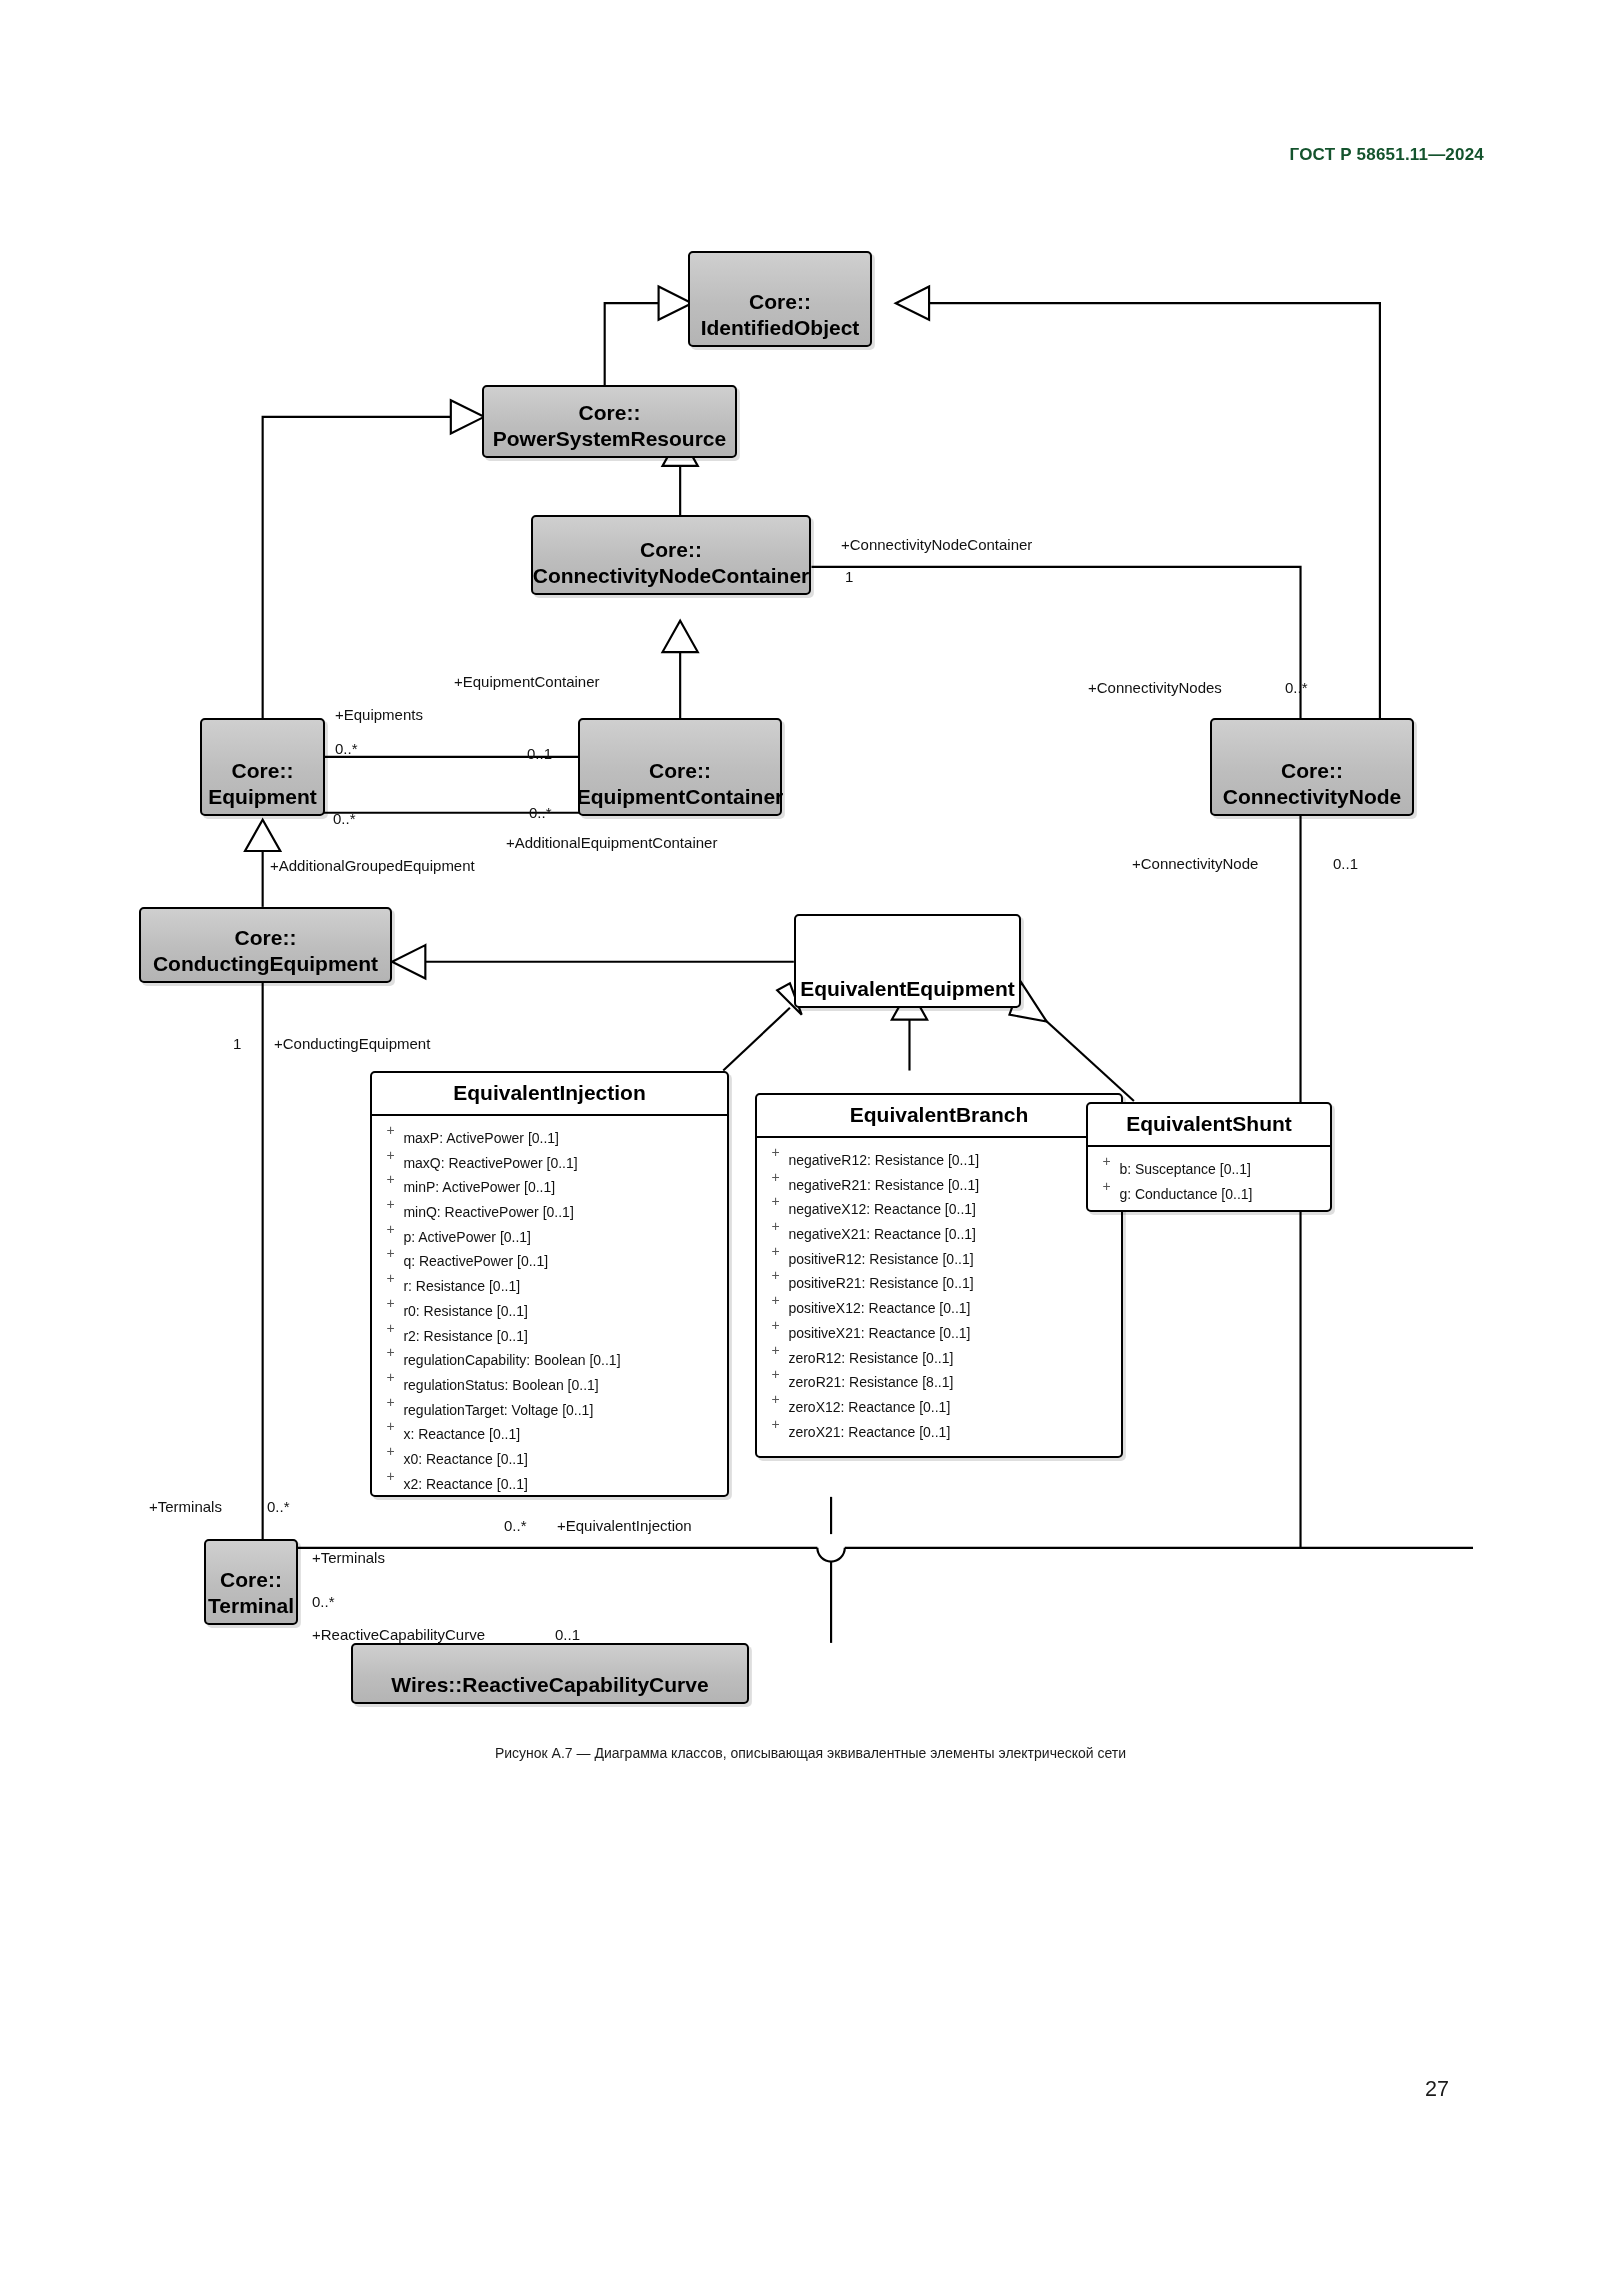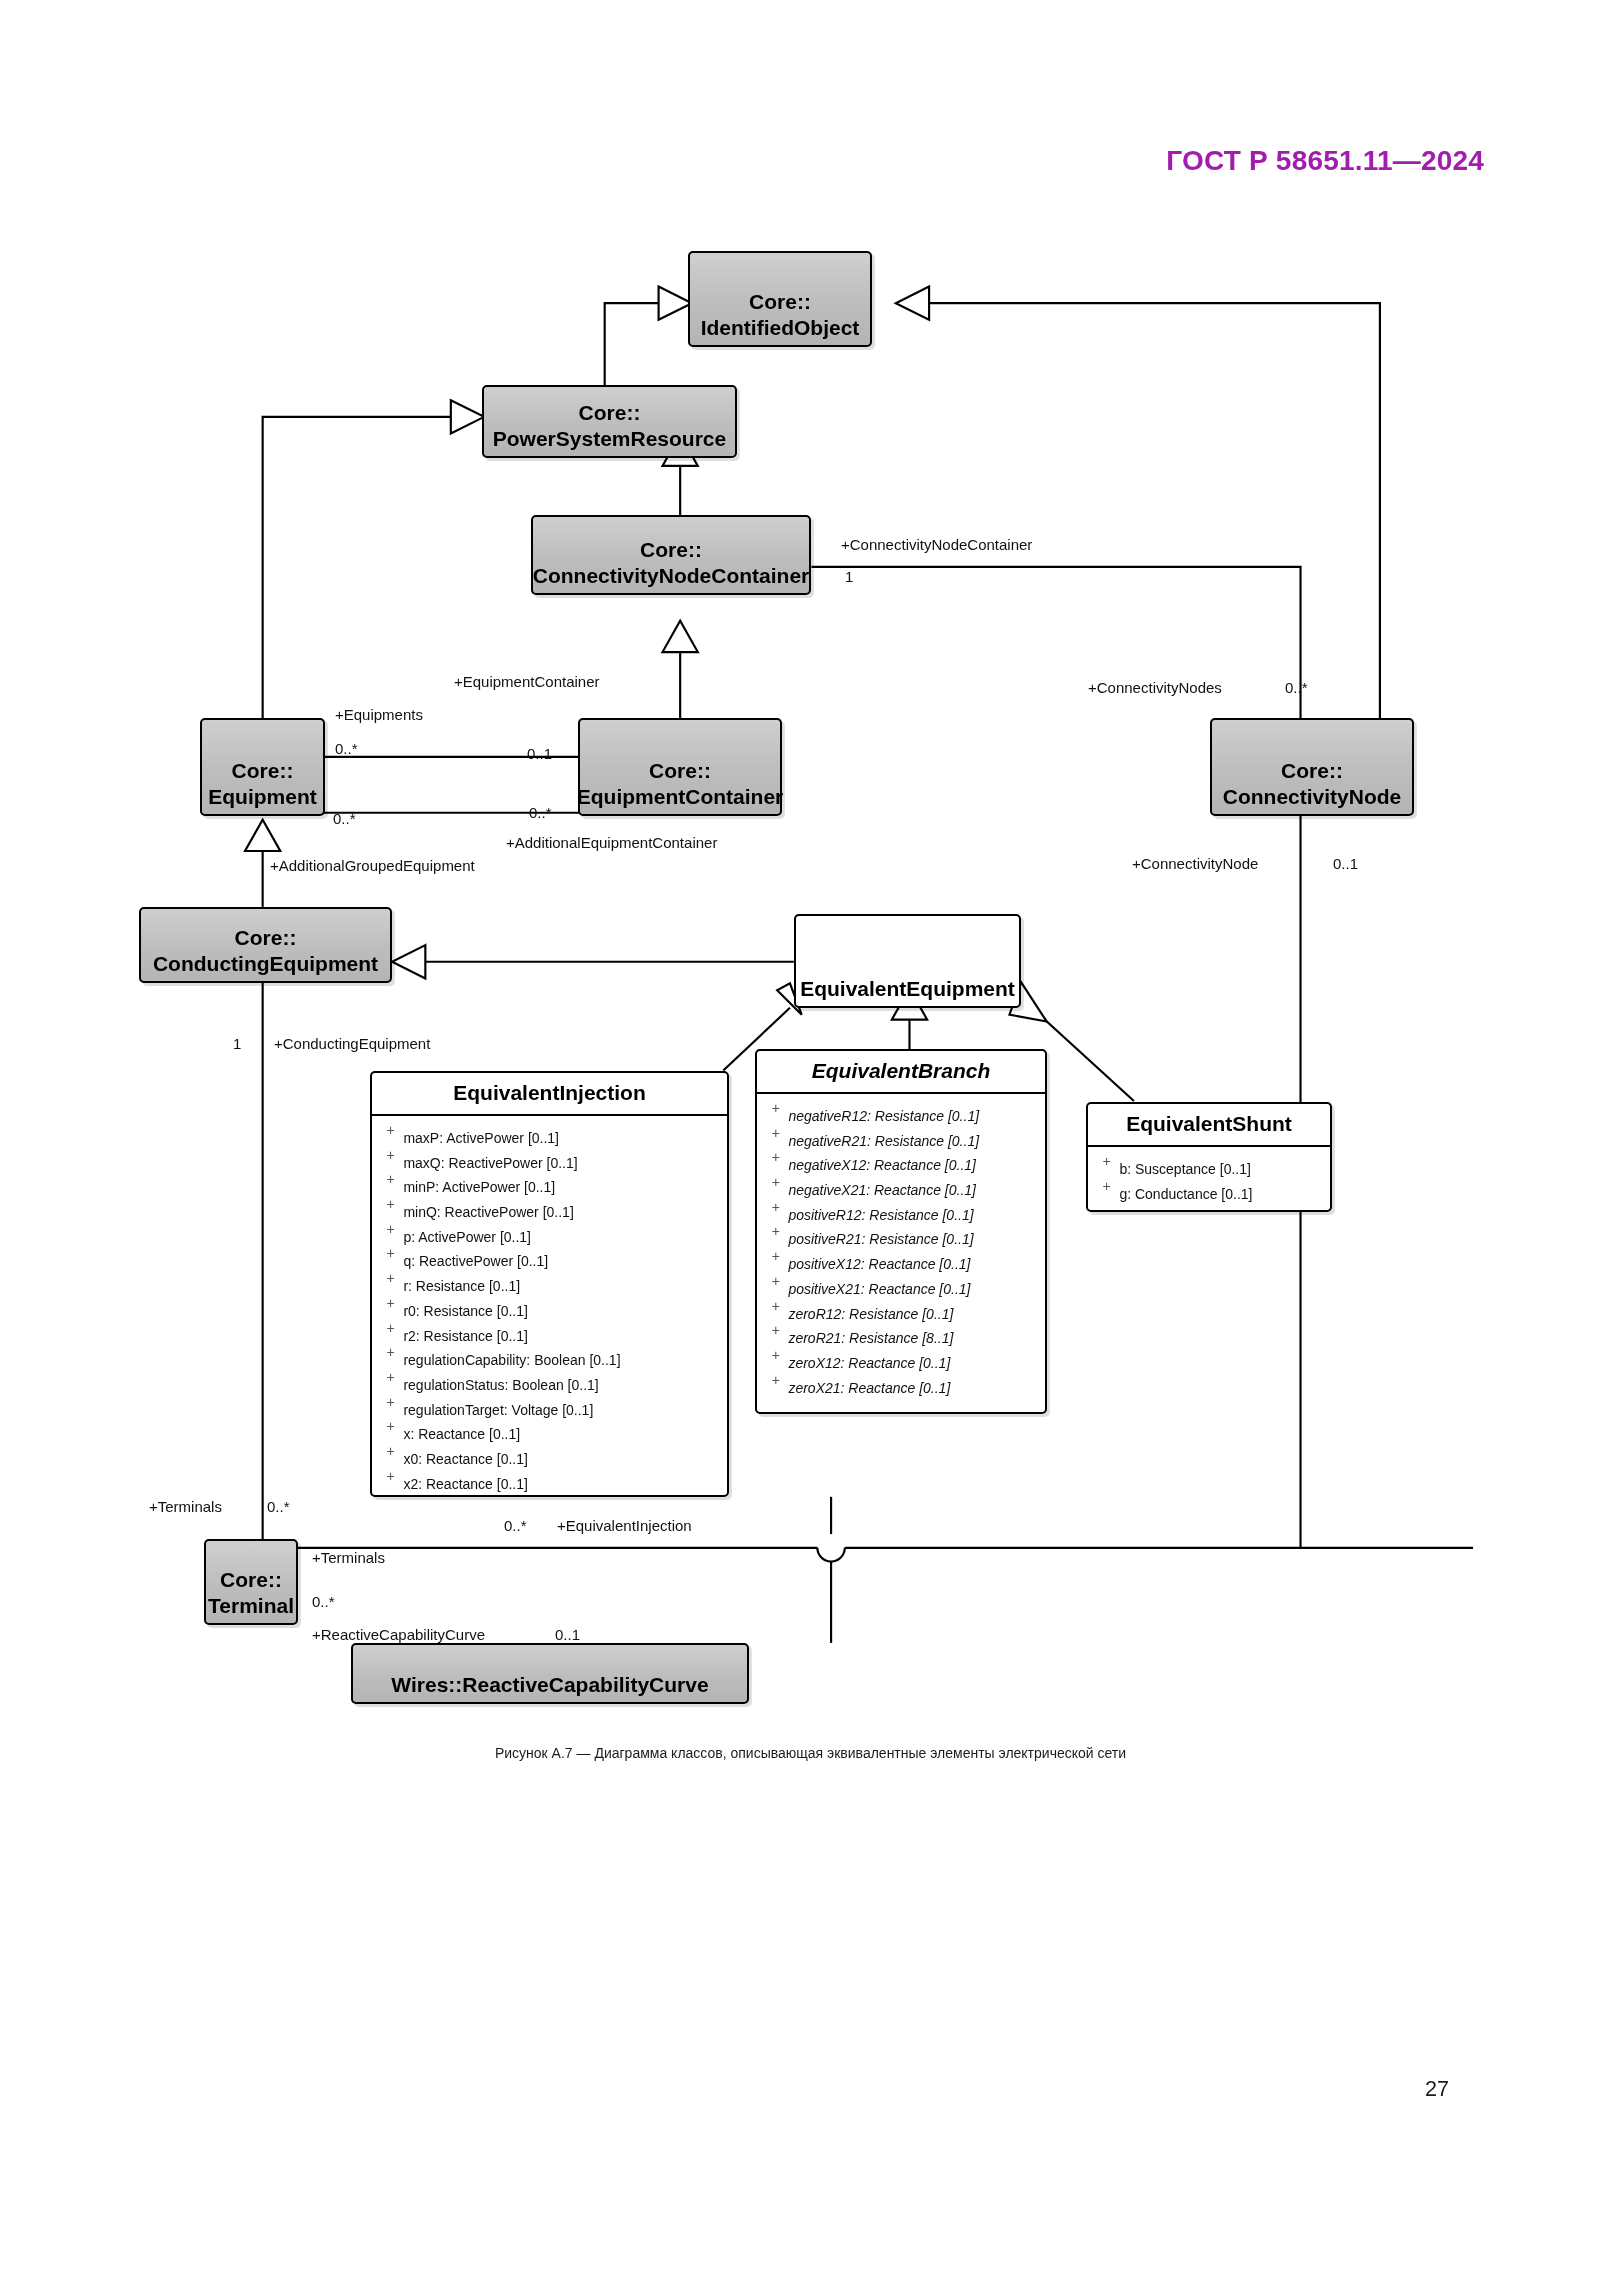--- a/index.html
+++ b/index.html
@@ -9,21 +9,21 @@
     font-family:"DejaVu Sans", sans-serif;
     position:relative;
     overflow:hidden;
   }
   #page{position:absolute;inset:0;}
 
   
   .doc-header{
     position:absolute; right:137px; top:145px;
     font-family:"Liberation Sans", sans-serif;
-    font-size:28px; font-weight:700; color:#a21caf; letter-spacing:0.2px;
+    font-size:17px; font-weight:700; color:#14532d; letter-spacing:0.2px;
     white-space:nowrap;
   }
   .page-number{
     position:absolute; right:172px; top:2076px;
     font-family:"Liberation Sans", sans-serif;
     font-size:21.6px; color:#1b1b1b;
   }
   .figure-caption{
     position:absolute; left:0; right:0; top:1745px;
     text-align:center;
@@ -289,21 +289,21 @@
           <span class="vis">+</span>
           <span class="sig">x0: Reactance [0..1]</span>
         </div>
         <div class="attr">
           <span class="vis">+</span>
           <span class="sig">x2: Reactance [0..1]</span>
         </div>
       </div>
   </div>
 
-  <div class="cls white sectioned" style="left:755px;top:1049px;width:292px;height:365px;font-style:italic;">
+  <div class="cls white sectioned" style="left:755px;top:1093px;width:368px;height:365px;">
     <div class="title">
       <span>EquivalentBranch</span>
     </div>
     <div class="attrs">
         <div class="attr">
           <span class="vis">+</span>
           <span class="sig">negativeR12: Resistance [0..1]</span>
         </div>
         <div class="attr">
           <span class="vis">+</span>

